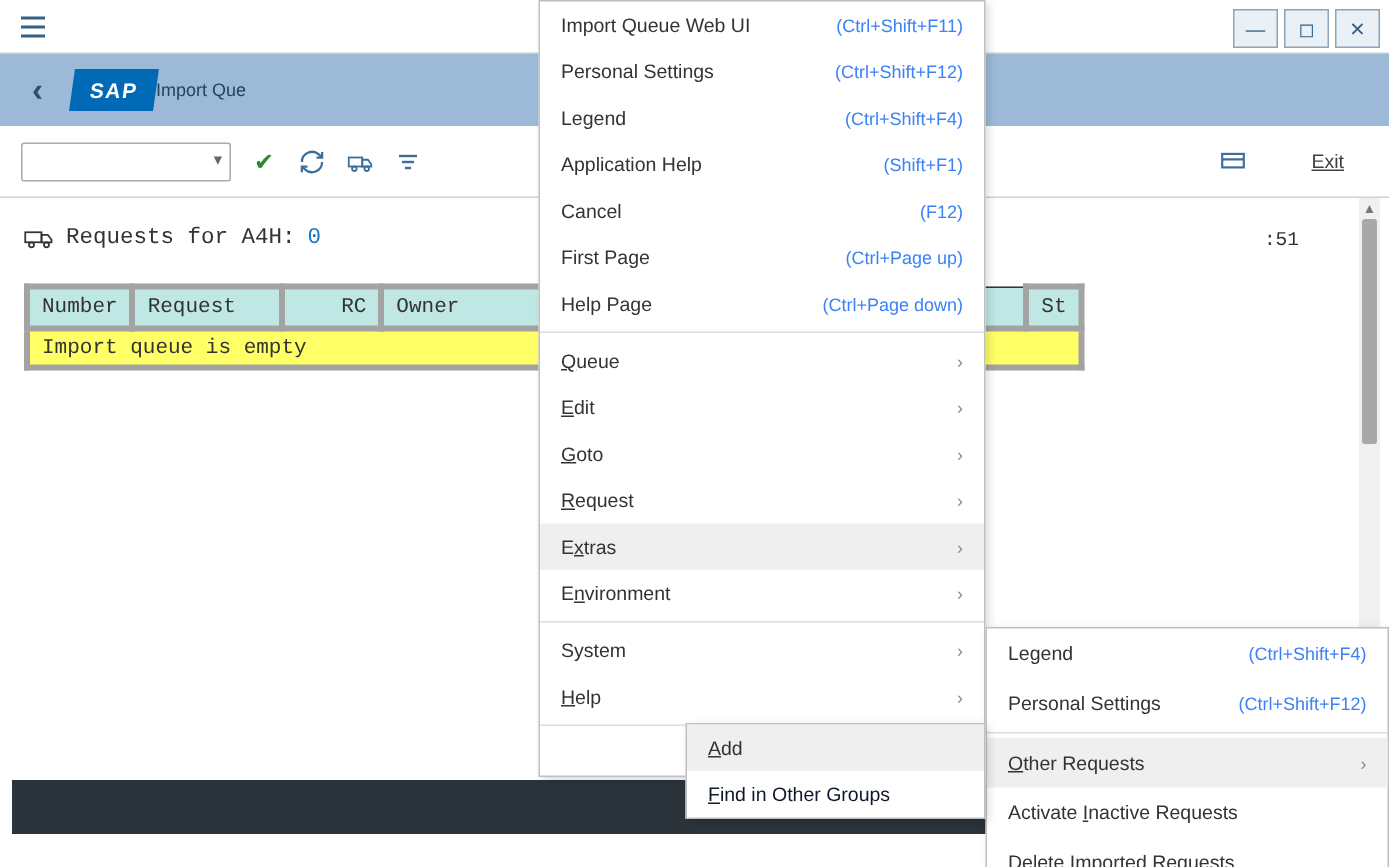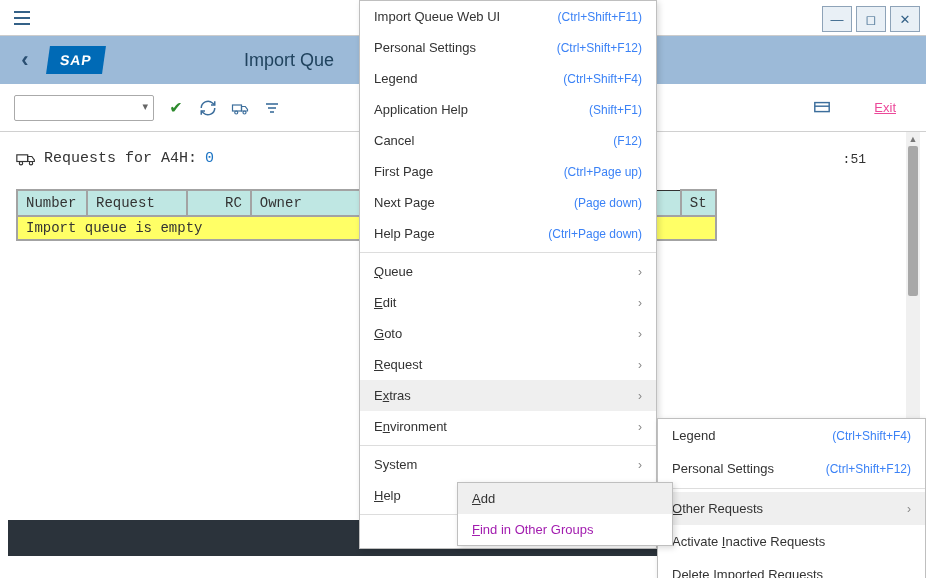--- a/index.html
+++ b/index.html
@@ -83,22 +83,21 @@
     font-weight: bold;
     display: flex;
     align-items: center;
     justify-content: center;
     font-size: 14px;
     transform: skewX(-8deg);
     margin-left: 6px;
     letter-spacing: 1px;
   }
   .title-text {
-    margin-left: 140px;
-    font-size: 18px;
+    font-size: 12px;
     color: #20435e;
     font-weight: normal;
   }
   
   .toolbar {
     height: 48px;
     display: flex;
     align-items: center;
     padding: 0 14px;
     gap: 12px;
@@ -122,21 +121,21 @@
   }
   .tool-icon {
     width: 20px; height: 20px;
     display: flex; align-items: center; justify-content: center;
     color: #3c6e9c;
     cursor: pointer;
   }
   .check { color: #2d8a2d; font-size: 16px; }
   .exit {
     margin-left: auto;
-    color: #ec4899;
+    color: #404040;
     display: flex;
     align-items: center;
     gap: 6px;
     cursor: pointer;
     position: absolute;
     right: 30px;
     text-decoration: underline;
   }
   .display-icon {
     position: absolute;
@@ -183,21 +182,21 @@
     font-family: "Courier New", monospace;
     position: absolute;
     right: 60px;
     top: 20px;
   }
   .table {
     margin-top: 22px;
     border-collapse: collapse;
   }
   .table th, .table td {
-    border: 2px solid #a3a3a3;
+    border: 4px solid #a3a3a3;
     padding: 4px 8px;
     font-family: "Courier New", monospace;
     font-size: 14px;
     text-align: left;
   }
   .table th {
     background: #bfe7e3;
     font-weight: normal;
   }
   .table th.col-number { width: 70px; }
@@ -252,24 +251,24 @@
   }
   .menu2 {
     left: 657px;
     top: 418px;
     width: 269px;
   }
   .menu2 .menu-item { padding: 9px 14px; }
   .menu3 {
     left: 457px;
     top: 482px;
-    width: 216px;
+    width: 200px;
     text-align: center;
   }
-  .menu3 .menu-item.disabled { color: #a21caf; cursor: default; }
+  .menu3 .menu-item.disabled { color: #0f172a; cursor: default; }
   .truck-icon svg { display:block }
 </style>
 </head>
 <body>
 
 <div class="topbar">
   <div class="hamburger">
     <span></span>
       <span></span>
       <span></span>
@@ -385,24 +384,20 @@
     </div>
     <div class="menu-item">
       <span class="label">Cancel</span>
       <span class="shortcut">(F12)</span>
     </div>
     <div class="menu-item">
       <span class="label">First Page</span>
       <span class="shortcut">(Ctrl+Page up)</span>
     </div>
     <div class="menu-item">
-      <span class="label">Next Page</span>
-      <span class="shortcut">(Page down)</span>
-    </div>
-    <div class="menu-item">
       <span class="label">Help Page</span>
       <span class="shortcut">(Ctrl+Page down)</span>
     </div>
     <div class="menu-sep"></div>
     <div class="menu-item">
       <span class="label"><span><u>Q</u>ueue</span></span>
       <span class="arrow">›</span>
     </div>
     <div class="menu-item">
       <span class="label"><span><u>E</u>dit</span></span>

